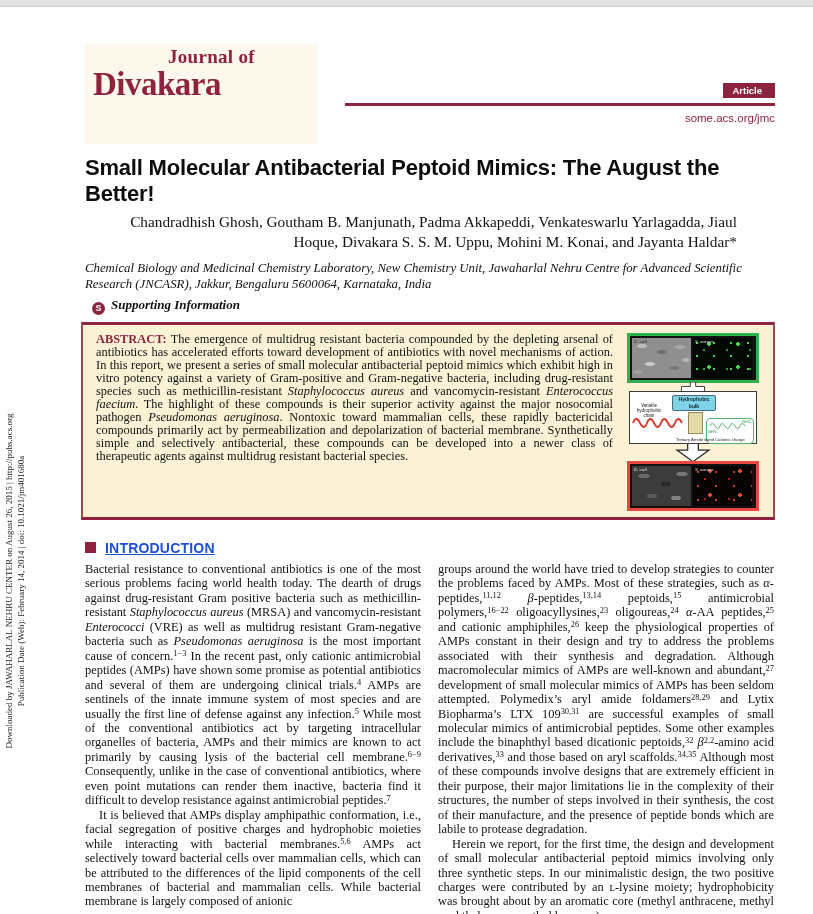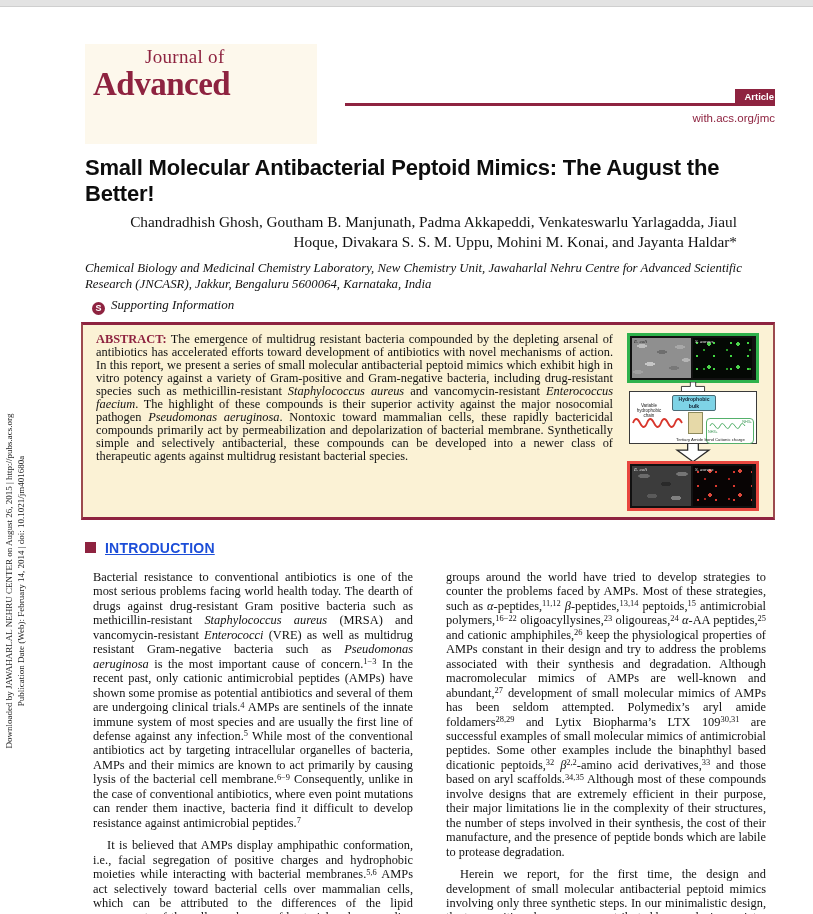--- a/index.html
+++ b/index.html
@@ -6,36 +6,36 @@
     font-family:"Liberation Serif",serif;color:#111;}
   .topbar{position:absolute;left:0;top:0;width:813px;height:6px;background:#e3e3e3;border-bottom:1px solid #cfcfcf;}
 
   
   .sidebar{position:absolute;left:-244px;top:568px;width:520px;height:26px;
     transform:rotate(-90deg);font-size:9px;line-height:12px;color:#222;text-align:center;}
 
   
   .logo{position:absolute;left:85px;top:44px;width:232px;height:100px;background:#fdf8ec;
     color:#8E2340;padding-top:2px;box-sizing:border-box;}
-  .logo .jof{font-size:19px;font-weight:normal;margin-left:60px;line-height:22px;letter-spacing:.3px;}
+  .logo .jof{font-size:19px;font-weight:bold;margin-left:83px;line-height:22px;letter-spacing:.3px;}
   .logo .big{font-size:33px;font-weight:bold;margin-left:8px;line-height:32px;letter-spacing:-.5px;}
   .rule{position:absolute;left:345px;top:103px;width:430px;height:3px;background:#8E2340;}
-  .badge{position:absolute;right:38px;top:89px;background:#8E2340;color:#fff;
-    font:bold 9.5px "Liberation Sans",sans-serif;padding:2px 1px 2px 9px;}
+  .badge{position:absolute;right:38px;top:83px;background:#8E2340;color:#fff;
+    font:bold 9.5px "Liberation Sans",sans-serif;padding:2px 13px 2px 9px;}
   .sitelink{position:absolute;right:38px;top:112px;color:#8E2340;
     font:11.5px "Liberation Sans",sans-serif;text-decoration:none;}
 
   .title{position:absolute;left:85px;top:155px;width:690px;color:#0d0d0d;
     font:bold 22px "Liberation Sans",sans-serif;line-height:26px;letter-spacing:-.2px;}
   .authors{position:absolute;left:85px;top:212px;width:652px;font-size:15.3px;line-height:20px;text-align:right;}
   .affiliation{position:absolute;left:85px;top:261px;width:690px;font-size:12.8px;line-height:15.5px;font-style:italic;}
   .supporting{position:absolute;left:92px;top:297px;font-size:13px;}
   .s-icon{display:inline-block;width:13px;height:13px;border-radius:50%;background:#8E2340;color:#fff;
     font:bold 9px "Liberation Sans",sans-serif;text-align:center;line-height:13px;vertical-align:-2px;margin-right:6px;}
-  .s-label{font-weight:normal;font-style:italic;}
+  .s-label{font-weight:bold;font-style:italic;}
 
   
   .absbox{position:absolute;left:81px;top:322px;width:694px;height:198px;box-sizing:border-box;
     background:#FBF2D5;border:2px solid #9c4a4e;border-top:3px solid #8E2340;border-bottom:3px solid #8E2340;
     display:flex;gap:10px;padding:8px 10px 6px 13px;}
   .abstext{flex:1;font-size:12.4px;line-height:13px;text-align:justify;}
   .abslabel{font-weight:bold;color:#8E2340;}
 
   
   .absfig{width:140px;display:flex;flex-direction:column;align-items:center;}
@@ -83,43 +83,43 @@
   .amidelabel{position:absolute;left:46px;bottom:1px;width:38px;font-size:4.3px;line-height:5px;color:#222;text-align:center;}
   .conn{margin:-1px 0;}
 
   
   .introhead{position:absolute;left:85px;top:540px;color:#1d4ed8;
     font:bold 14px "Liberation Sans",sans-serif;letter-spacing:.2px;text-decoration:underline;}
   .sqbullet{display:inline-block;width:11px;height:11px;background:#8E2340;margin-right:9px;}
   .columns{position:absolute;left:85px;top:562px;width:690px;height:352px;overflow:hidden;
     display:flex;gap:17px;}
   .col{width:336px;font-size:12.4px;line-height:14.45px;text-align:justify;}
-  .col p{margin:8px;}
+  .col p{margin:0;}
   .col p.indent{text-indent:14px;}
 
   .i{font-style:italic;}
   .sup{font-size:68%;position:relative;top:-0.42em;line-height:0;}
 </style>
 </head>
 <body>
 
 <div class="topbar"></div>
 
 <div class="sidebar">
   <div>Downloaded by JAWAHARLAL NEHRU CENTER on August 26, 2015 | http://pubs.acs.org</div>
   <div>Publication Date (Web): February 14, 2014 | doi: 10.1021/jm401680a</div>
 </div>
 
 <div class="logo">
   <div class="jof">Journal of</div>
-  <div class="big">Advanced</div>
+  <div class="big">Divakara</div>
 </div>
 <div class="rule"></div>
 <div class="badge">Article</div>
-<a class="sitelink" href="#">with.acs.org/jmc</a>
+<a class="sitelink" href="#">some.acs.org/jmc</a>
 
 <div class="title">Small Molecular Antibacterial Peptoid Mimics: The August the Better!</div>
 <div class="authors">Chandradhish Ghosh, Goutham B. Manjunath, Padma Akkapeddi, Venkateswarlu Yarlagadda, Jiaul Hoque, Divakara S. S. M. Uppu, Mohini M. Konai, and Jayanta Haldar*</div>
 <div class="affiliation">Chemical Biology and Medicinal Chemistry Laboratory, New Chemistry Unit, Jawaharlal Nehru Centre for Advanced Scientific Research (JNCASR), Jakkur, Bengaluru 5600064, Karnataka, India</div>
 
 <div class="supporting">
   <span class="s-icon">S</span><span class="s-label">Supporting Information</span>
 </div>
 
 <div class="absbox">

